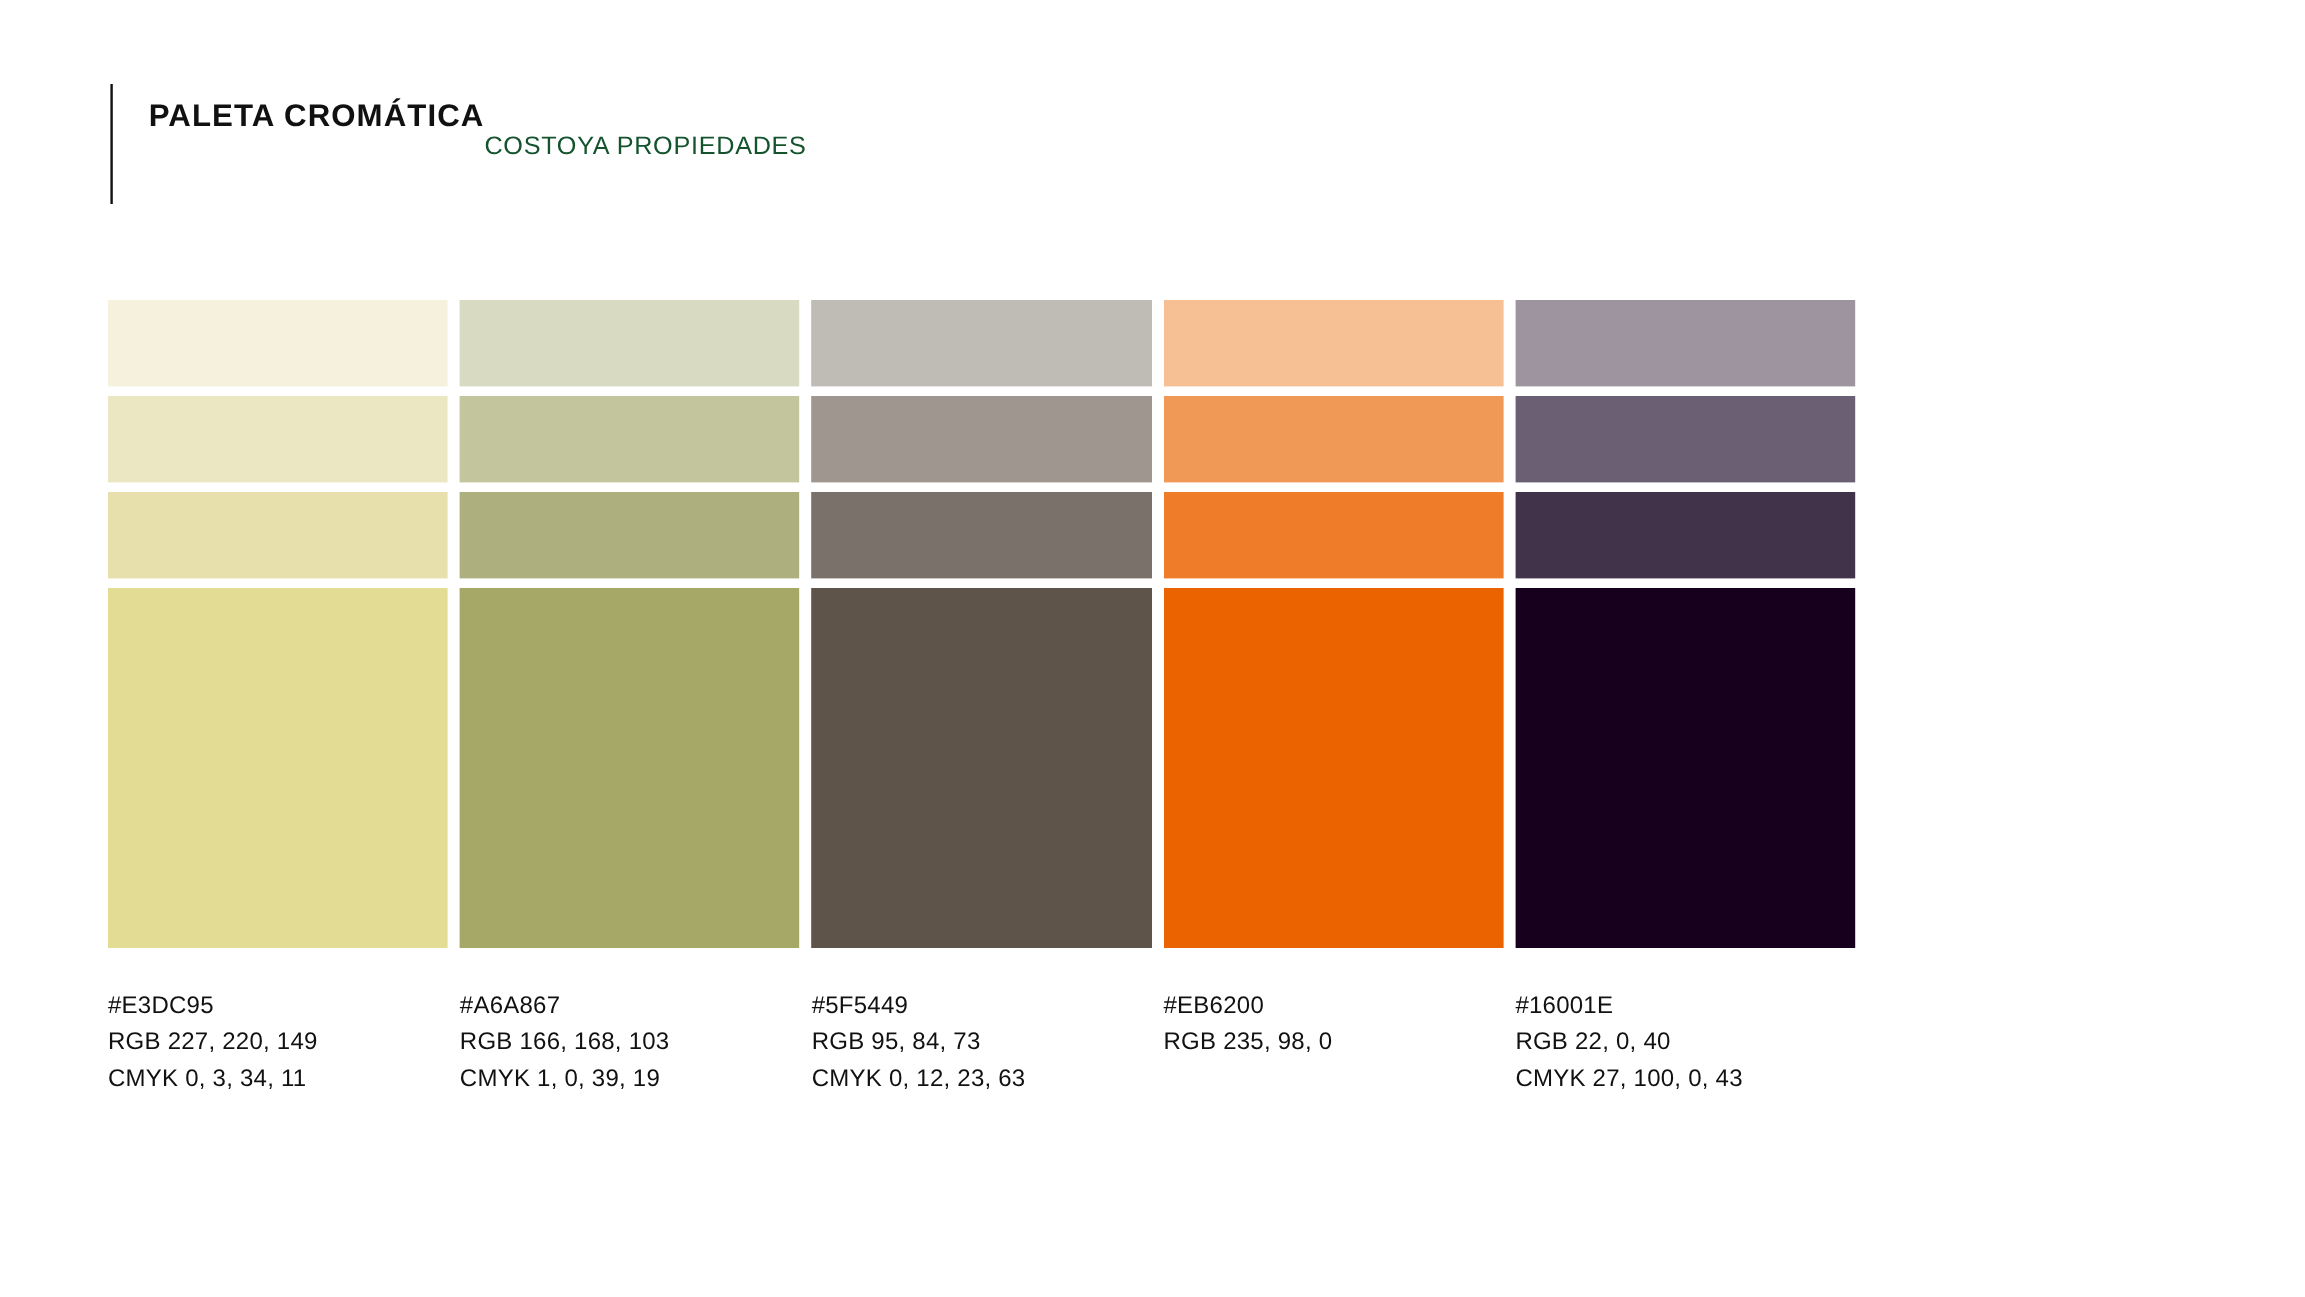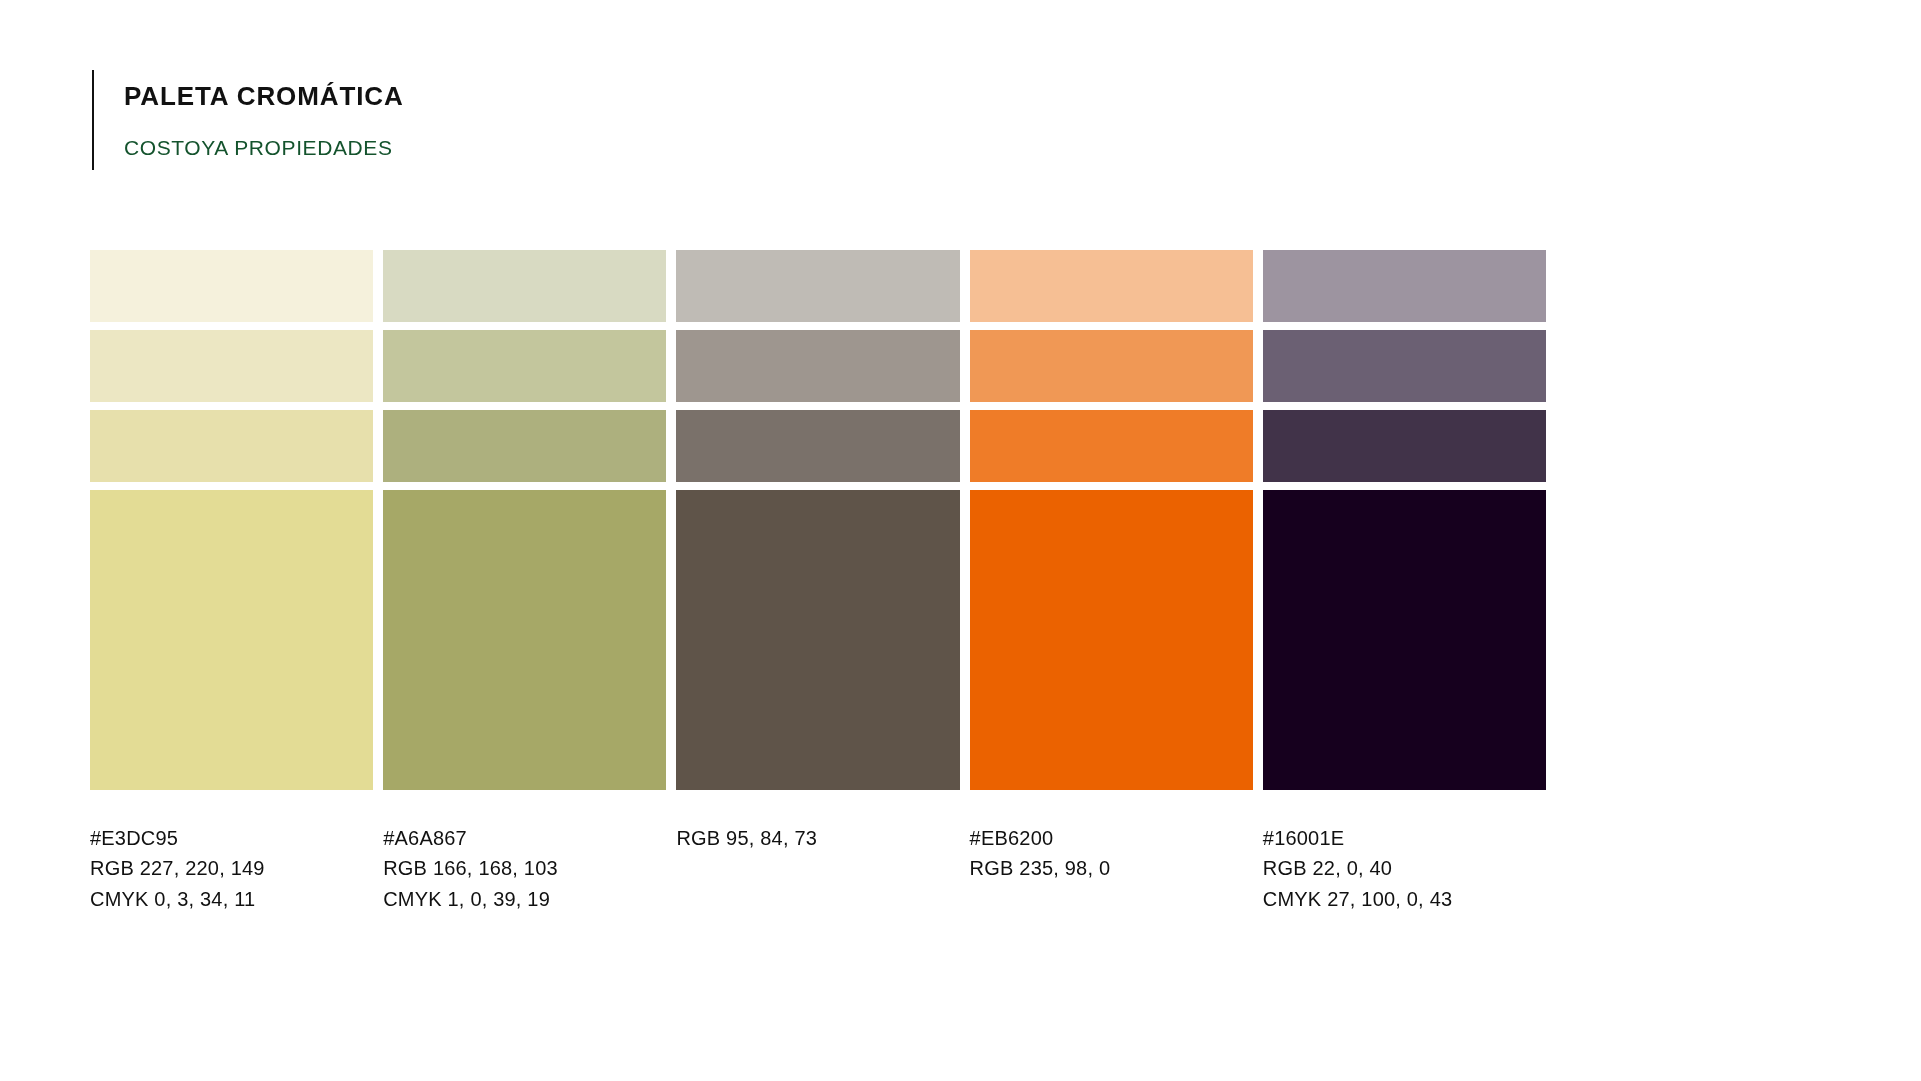--- a/index.html
+++ b/index.html
@@ -26,22 +26,22 @@
     align-items: stretch;
   }
   .header-rule {
     width: 2px;
     background: #111111;
     flex: 0 0 auto;
   }
   .header-text {
     padding-left: 30px;
     display: flex;
-    flex-direction: column;
-    justify-content: flex-start;
+    flex-direction: row;
+    justify-content: center;
     padding-top: 13px;
   }
   .title {
     font-size: 26px;
     font-weight: bold;
     letter-spacing: 0.9px;
     line-height: 1;
     color: #111111;
     margin: 0;
     white-space: nowrap;
@@ -143,21 +143,23 @@
   </div>
 
   <div class="column">
     <div class="tint-stack">
       <div class="tint" style="background-color: rgb(191, 187, 181);"></div>
       <div class="tint" style="background-color: rgb(158, 150, 143);"></div>
       <div class="tint" style="background-color: rgb(122, 113, 106);"></div>
     </div>
     <div class="main-swatch" style="background-color: rgb(95, 84, 73);"></div>
     <div class="caption">
+      <div>#5F5449</div>
       <div>RGB 95, 84, 73</div>
+      <div>CMYK 0, 12, 23, 63</div>
     </div>
   </div>
 
   <div class="column">
     <div class="tint-stack">
       <div class="tint" style="background-color: rgb(246, 191, 148);"></div>
       <div class="tint" style="background-color: rgb(240, 152, 85);"></div>
       <div class="tint" style="background-color: rgb(239, 124, 40);"></div>
     </div>
     <div class="main-swatch" style="background-color: rgb(235, 98, 0);"></div>

